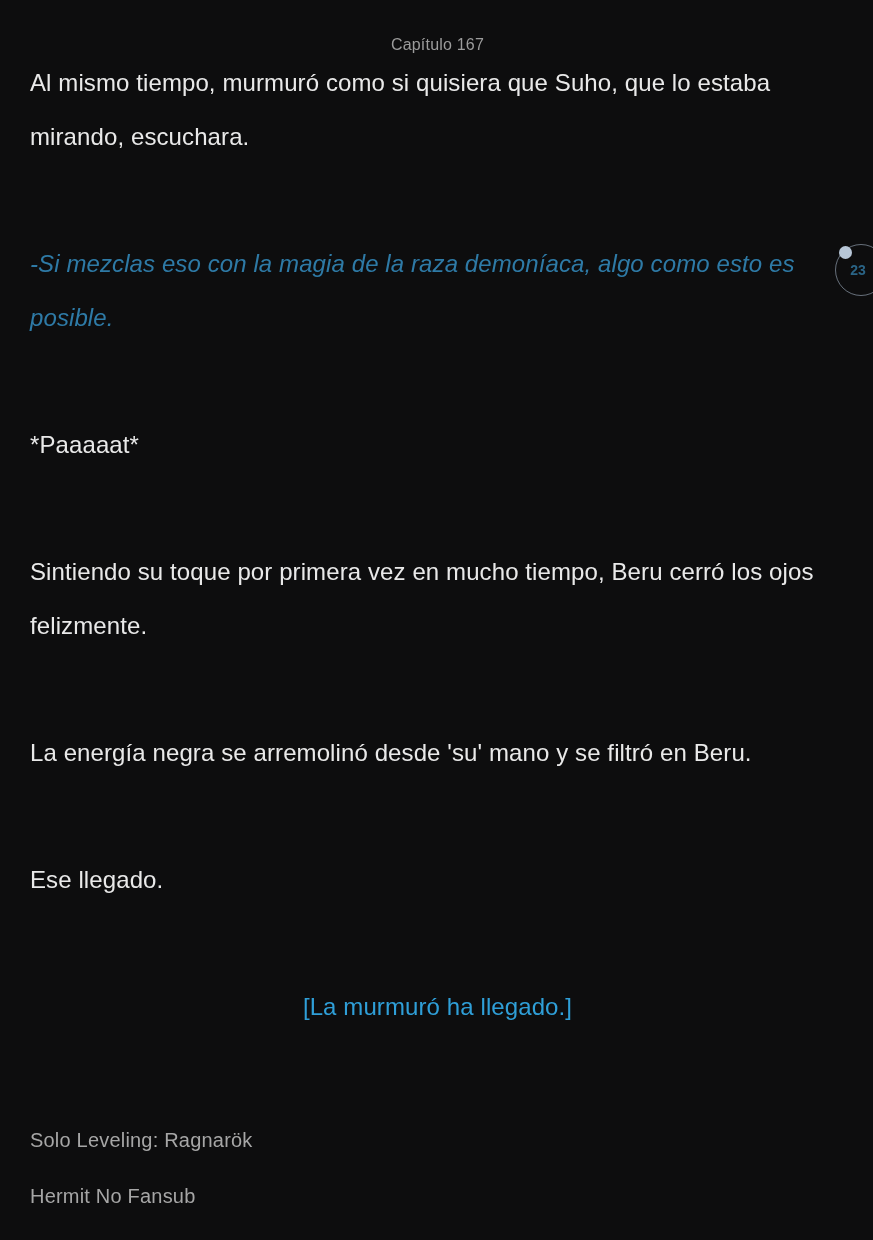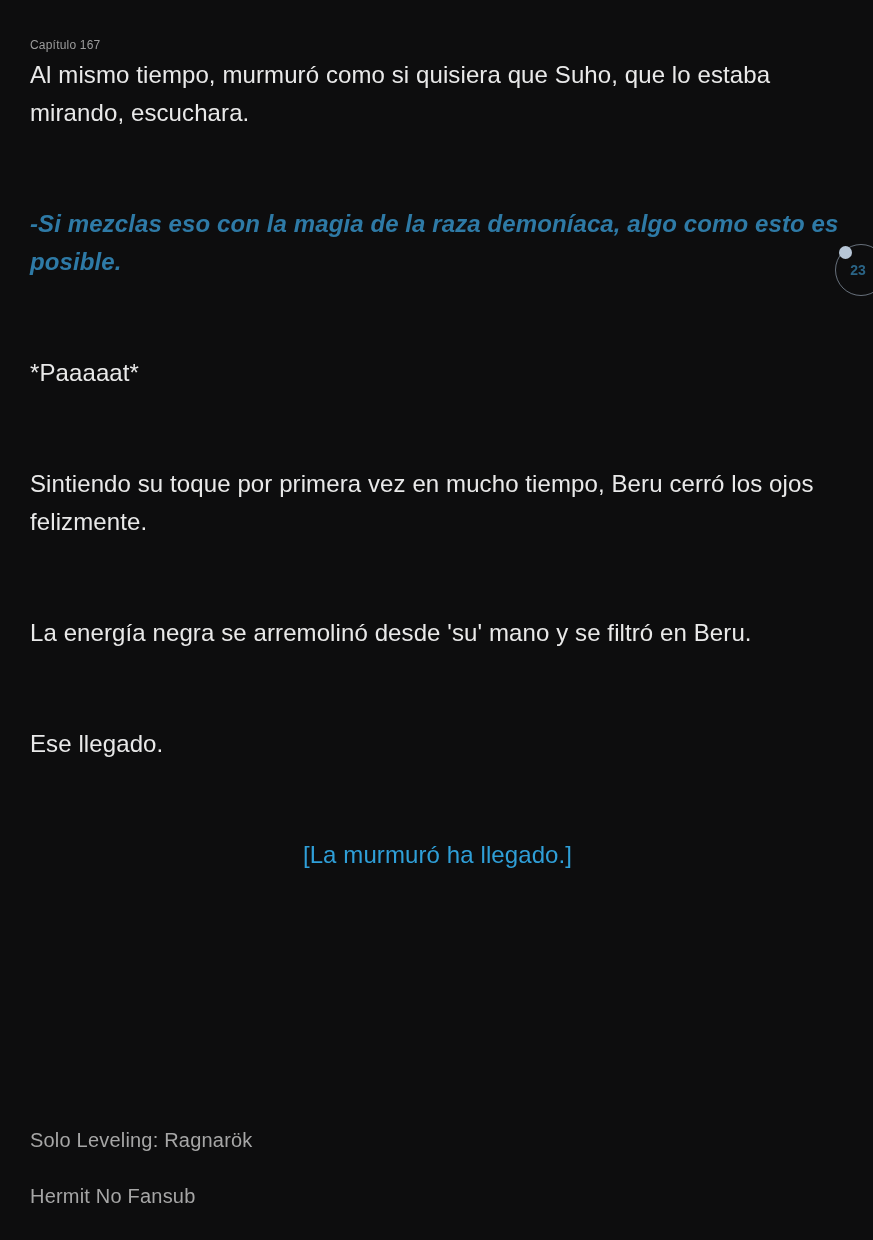--- a/index.html
+++ b/index.html
@@ -15,42 +15,42 @@
     position: relative;
     width: 873px;
     height: 1240px;
     background: #0d0d0e;
   }
   .chapter-label {
     position: absolute;
     top: 33px;
     left: 30px;
     right: 28px;
-    text-align: left;
-    font-size: 12px;
+    text-align: center;
+    font-size: 16px;
     line-height: 24px;
     color: #9c9c9c;
     letter-spacing: 0.2px;
   }
   .content {
     position: absolute;
     top: 56px;
     left: 30px;
     right: 28px;
   }
   .para {
     margin: 0 0 73px 0;
     font-size: 24px;
-    line-height: 38px;
+    line-height: 54px;
     color: #e9e9e9;
     letter-spacing: 0.1px;
   }
   .para.speech {
     color: #2e7aa6;
-    font-weight: bold;
+    font-weight: normal;
     font-style: italic;
   }
   .para.system {
     color: #2f9fd8;
     text-align: center;
   }
   .annotation-badge {
     position: absolute;
     top: 244px;
     right: -14px;

